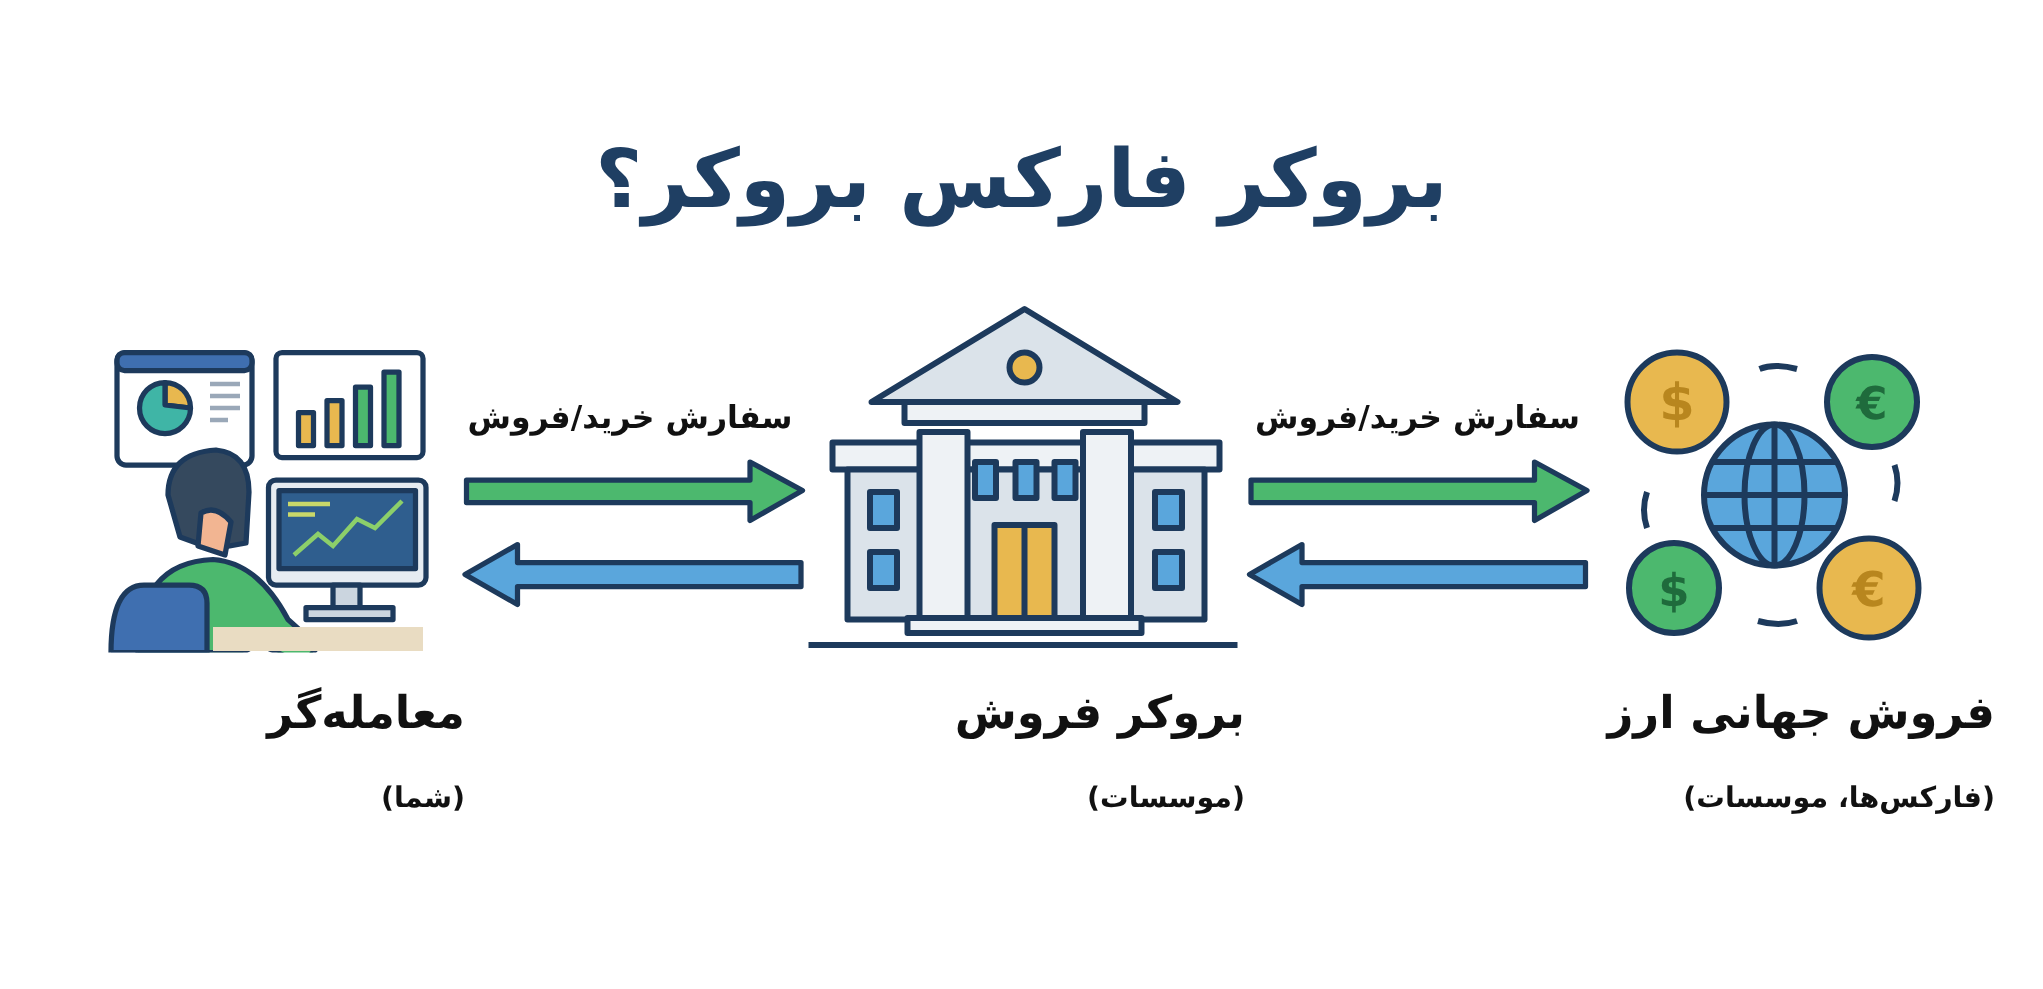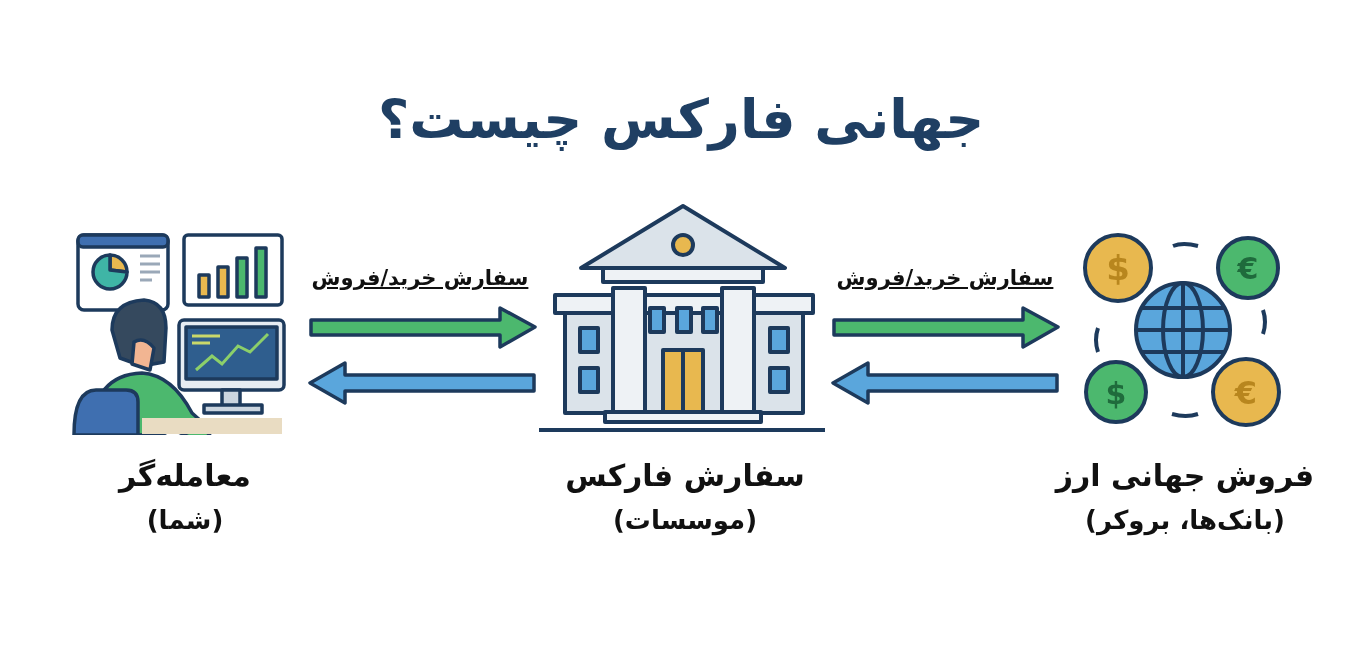--- a/index.html
+++ b/index.html
@@ -1,27 +1,27 @@
 <!DOCTYPE html>
 <html><head>
 <meta charset="utf-8">
 <style>
   html,body{margin:0;padding:0;background:#ffffff;}
   body{width:1362px;height:659px;position:relative;overflow:hidden;font-family:"DejaVu Sans",sans-serif;}
   .title{position:absolute;left:0;width:1362px;top:88px;text-align:center;font-size:54px;font-weight:bold;color:#1f3f63;direction:rtl;}
   .icon{position:absolute;}
-  .label{position:absolute;text-align:center;direction:rtl;color:#111;font-weight:bold;}
+  .label{position:absolute;direction:rtl;color:#111;font-weight:bold;}
   .lbl-main{font-size:30px;}
-  .lbl-sub{font-size:26px;}
-  .arrow-text{position:absolute;font-size:21px;font-weight:bold;color:#111;direction:rtl;text-align:center;text-decoration:underline;}
+  .lbl-sub{font-size:19px;margin-top:16px;}
+  .arrow-text{position:absolute;font-size:21px;font-weight:bold;color:#111;direction:rtl;text-align:center;}
 </style>
 </head>
 <body>
 
-<div class="title">جهانی فارکس چیست؟</div>
+<div class="title">بروکر فارکس بروکر؟</div>
 
 <svg class="icon" style="left:72px;top:230px" width="215" height="205" viewBox="0 0 215 205">
   <g stroke="#1d3a5c" stroke-width="3.5" stroke-linejoin="round">
     <rect x="6" y="5" width="90" height="75" rx="6" fill="#fff"></rect>
     <rect x="6" y="5" width="90" height="12" rx="5" fill="#3f6fb0"></rect>
     <path d="M38 40 L38 25 A17 17 0 0 1 55 42 Z" fill="#e8b84f"></path>
     <path d="M38 40 L55 42 A17 17 0 1 1 38 25 Z" fill="#3fb5a6"></path>
     <rect x="112" y="5" width="98" height="70" rx="4" fill="#fff"></rect>
     <rect x="127" y="45" width="10" height="22" fill="#e8b84f"></rect>
     <rect x="146" y="37" width="10" height="30" fill="#e8b84f"></rect>
@@ -95,17 +95,17 @@
 
 <div class="arrow-text" style="left:825px;top:266px;width:240px;">سفارش خرید/فروش</div>
 <svg class="icon" style="left:828px;top:305px" width="235" height="110" viewBox="0 0 235 110">
   <polygon points="6,15 195,15 195,3 230,22 195,42 195,30 6,30" fill="#4cb86e" stroke="#1d3a5c" stroke-width="3.5" stroke-linejoin="round"></polygon>
   <polygon points="229,70 40,70 40,58 5,78 40,98 40,86 229,86" fill="#5aa6dc" stroke="#1d3a5c" stroke-width="3.5" stroke-linejoin="round"></polygon>
 </svg>
 
 <div class="label lbl-main" style="left:60px;top:458px;width:250px;">معامله‌گر</div>
 <div class="label lbl-sub" style="left:60px;top:505px;width:250px;">(شما)</div>
 
-<div class="label lbl-main" style="left:540px;top:458px;width:290px;">سفارش فارکس</div>
+<div class="label lbl-main" style="left:540px;top:458px;width:290px;">بروکر فروش</div>
 <div class="label lbl-sub" style="left:540px;top:505px;width:290px;">(موسسات)</div>
 
 <div class="label lbl-main" style="left:1040px;top:458px;width:290px;">فروش جهانی ارز</div>
-<div class="label lbl-sub" style="left:1040px;top:505px;width:290px;">(بانک‌ها، بروکر)</div>
+<div class="label lbl-sub" style="left:1040px;top:505px;width:290px;">(فارکس‌ها، موسسات)</div>
 
 </body></html>

